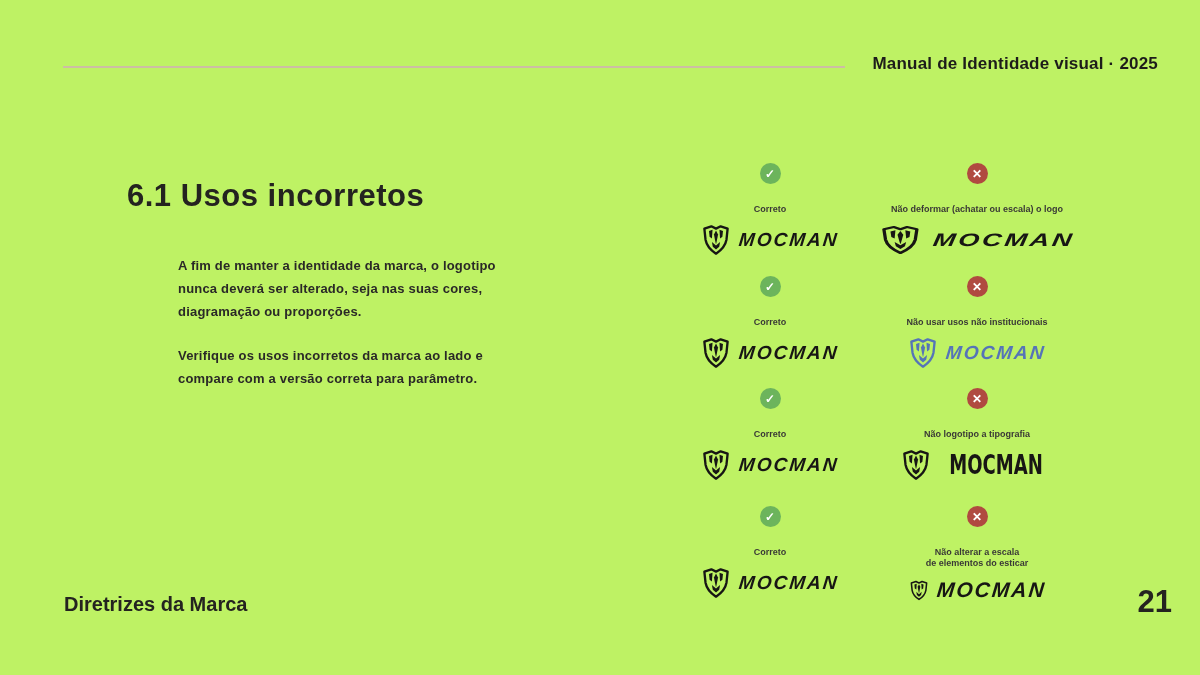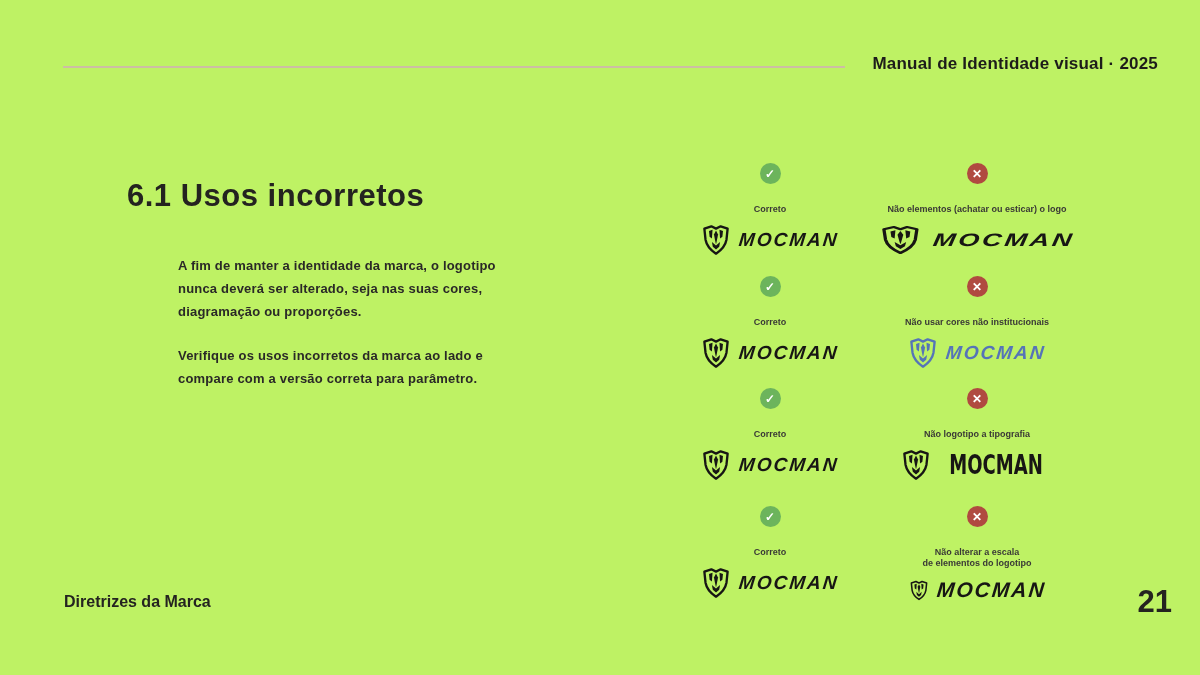--- a/index.html
+++ b/index.html
@@ -33,21 +33,21 @@
   .wordmark { display:inline-block; font-size:19px; font-weight:bold; font-style:italic; letter-spacing:2px; transform:skewX(-6deg); white-space:nowrap; }
 
   
   .logo.stretched { transform:scale(1.42,0.95); }
   .logo.blue { color:#5574b8; }
   .logo.typography .wordmark { font-family:"DejaVu Sans", sans-serif; font-style:normal; letter-spacing:0; font-size:22px; transform:scale(0.82,1.18); }
   .logo.scale .shield { height:21px; width:20px; }
   .logo.scale .wordmark { font-size:21px; }
 
   
-  .footer-label { position:absolute; left:64px; top:593px; font-size:16px; font-weight:bold; color:#242320; }
+  .footer-label { position:absolute; left:64px; top:593px; font-size:20px; font-weight:bold; color:#242320; }
   .page-number { position:absolute; right:48px; top:584px; font-size:31px; font-weight:bold; color:#242320; }
 </style>
 </head>
 <body>
 
 <svg width="0" height="0" style="position:absolute" aria-hidden="true">
   <defs>
     <g id="shield-shape">
       <path d="M10,16 L34,8 L50,16 L66,8 L90,16 L86,54 C82,76 68,90 50,102 C32,90 18,76 14,54 Z" fill="none" stroke="currentColor" stroke-width="8" stroke-linejoin="round"></path>
       <path d="M50,22 L57,36 L52,62 L50,70 L48,62 L43,36 Z" fill="currentColor"></path>
@@ -79,21 +79,21 @@
       <svg class="shield" viewBox="0 0 100 110">
           <use href="#shield-shape"></use>
         </svg>
       <span class="wordmark">MOCMAN</span>
     </div>
   </div>
   <div class="cell cell-r1">
     <div class="status red">
         <span>✕</span>
       </div>
-    <div class="caption">Não elementos (achatar ou esticar) o logo</div>
+    <div class="caption">Não deformar (achatar ou escala) o logo</div>
     <div class="logo stretched">
       <svg class="shield" viewBox="0 0 100 110">
           <use href="#shield-shape"></use>
         </svg>
       <span class="wordmark">MOCMAN</span>
     </div>
   </div>
 
   <div class="cell cell-l2">
     <div class="status green">
@@ -104,21 +104,21 @@
       <svg class="shield" viewBox="0 0 100 110">
           <use href="#shield-shape"></use>
         </svg>
       <span class="wordmark">MOCMAN</span>
     </div>
   </div>
   <div class="cell cell-r2">
     <div class="status red">
         <span>✕</span>
       </div>
-    <div class="caption">Não usar cores não institucionais</div>
+    <div class="caption">Não usar usos não institucionais</div>
     <div class="logo blue">
       <svg class="shield" viewBox="0 0 100 110">
           <use href="#shield-shape"></use>
         </svg>
       <span class="wordmark">MOCMAN</span>
     </div>
   </div>
 
   <div class="cell cell-l3">
     <div class="status green">
@@ -155,21 +155,21 @@
           <use href="#shield-shape"></use>
         </svg>
       <span class="wordmark">MOCMAN</span>
     </div>
   </div>
   <div class="cell cell-r4">
     <div class="status red">
         <span>✕</span>
       </div>
     <div class="caption">Não alterar a escala
-de elementos do logotipo</div>
+de elementos do esticar</div>
     <div class="logo scale">
       <svg class="shield" viewBox="0 0 100 110">
           <use href="#shield-shape"></use>
         </svg>
       <span class="wordmark">MOCMAN</span>
     </div>
   </div>
 
   <div class="footer-label">Diretrizes da Marca</div>
   <div class="page-number">21</div>

